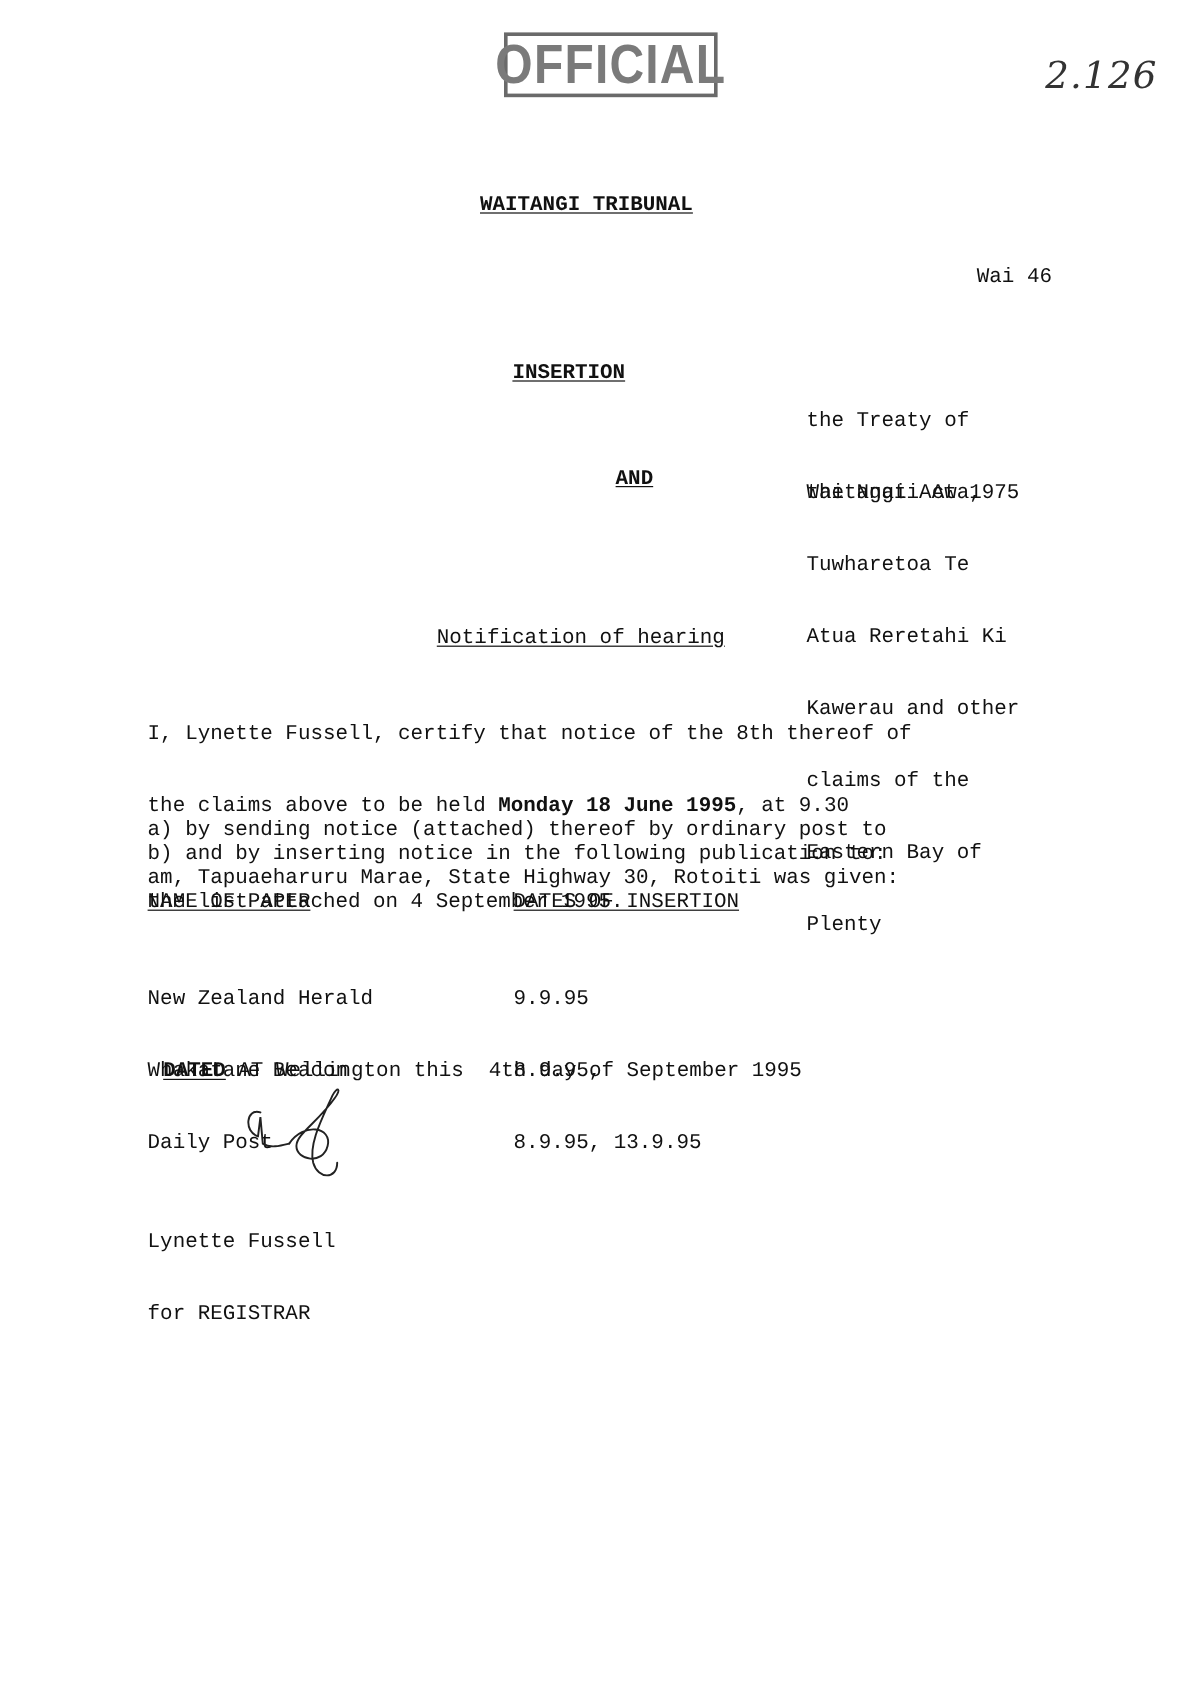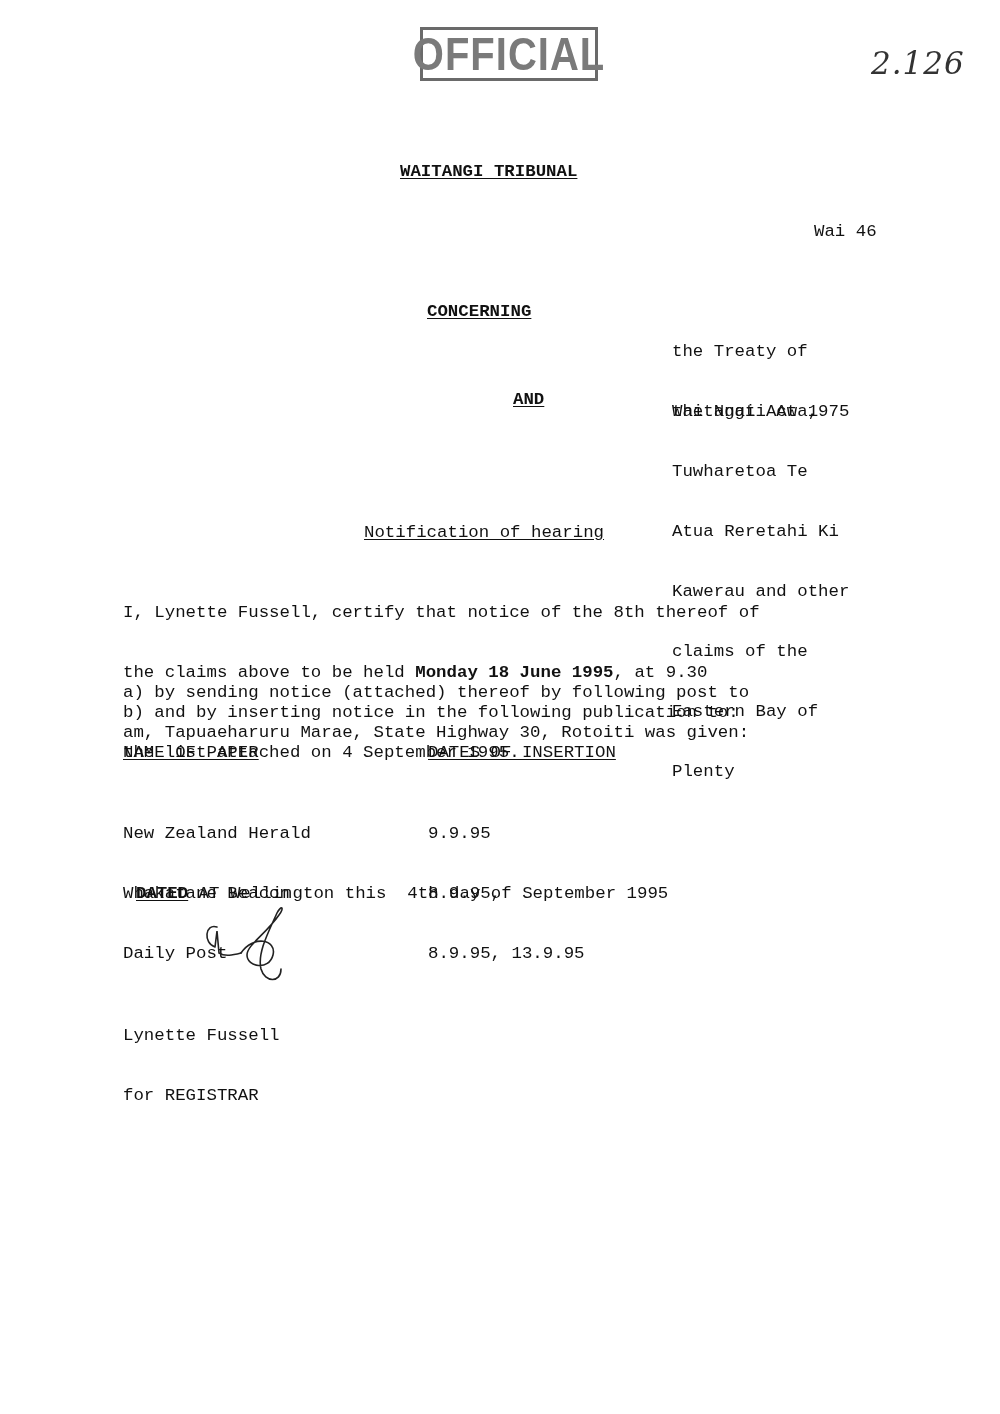--- a/index.html
+++ b/index.html
@@ -30,21 +30,21 @@
 <body>
 
 <div class="abs stamp">
   <span>OFFICIAL</span>
 </div>
 <div class="abs handnum">2.126</div>
 
 <div class="abs txt b u" style="left:400px; top:162px;">WAITANGI TRIBUNAL</div>
 <div class="abs txt" style="left:814px; top:222px;">Wai 46</div>
 
-<div class="abs txt b u" style="left:427px; top:302px;">CONCERNING</div>
+<div class="abs txt b u" style="left:427px; top:302px;">INSERTION</div>
 <div class="abs txt" style="left:672px; top:302px;">
   <span class="row">the Treaty of</span>
   <span class="row">Waitangi Act 1975</span>
 </div>
 
 <div class="abs txt b u" style="left:513px; top:362px;margin-top:28px;">AND</div>
 <div class="abs txt" style="left:672px; top:362px;">
   <span class="row">the Ngati Awa,</span>
   <span class="row">Tuwharetoa Te</span>
   <span class="row">Atua Reretahi Ki</span>
@@ -56,21 +56,21 @@
 
 <div class="abs txt u" style="left:364px; top:523px;">Notification of hearing</div>
 
 <div class="abs txt" style="left:123px; top:563px;">
   <span class="row">I, Lynette Fussell, certify that notice of the 8th thereof of</span>
   <span class="row"><span>the claims above to be held </span><span class="b">Monday 18 June 1995</span><span>, at 9.30</span></span>
   <span class="row">am, Tapuaeharuru Marae, State Highway 30, Rotoiti was given:</span>
 </div>
 
 <div class="abs txt" style="left:123px; top:643px;">
-  <span class="row">a) by sending notice (attached) thereof by following post to</span>
+  <span class="row">a) by sending notice (attached) thereof by ordinary post to</span>
   <span class="row">the list attached on 4 September 1995.</span>
 </div>
 
 <div class="abs txt" style="left:123px; top:703px;">b) and by inserting notice in the following publication to:</div>
 
 <div class="abs txt u" style="left:123px; top:743px;">NAME OF PAPER</div>
 <div class="abs txt u" style="left:428px; top:743px;">DATES OF INSERTION</div>
 
 <div class="abs txt" style="left:123px; top:784px;">
   <span class="row">New Zealand Herald</span>

